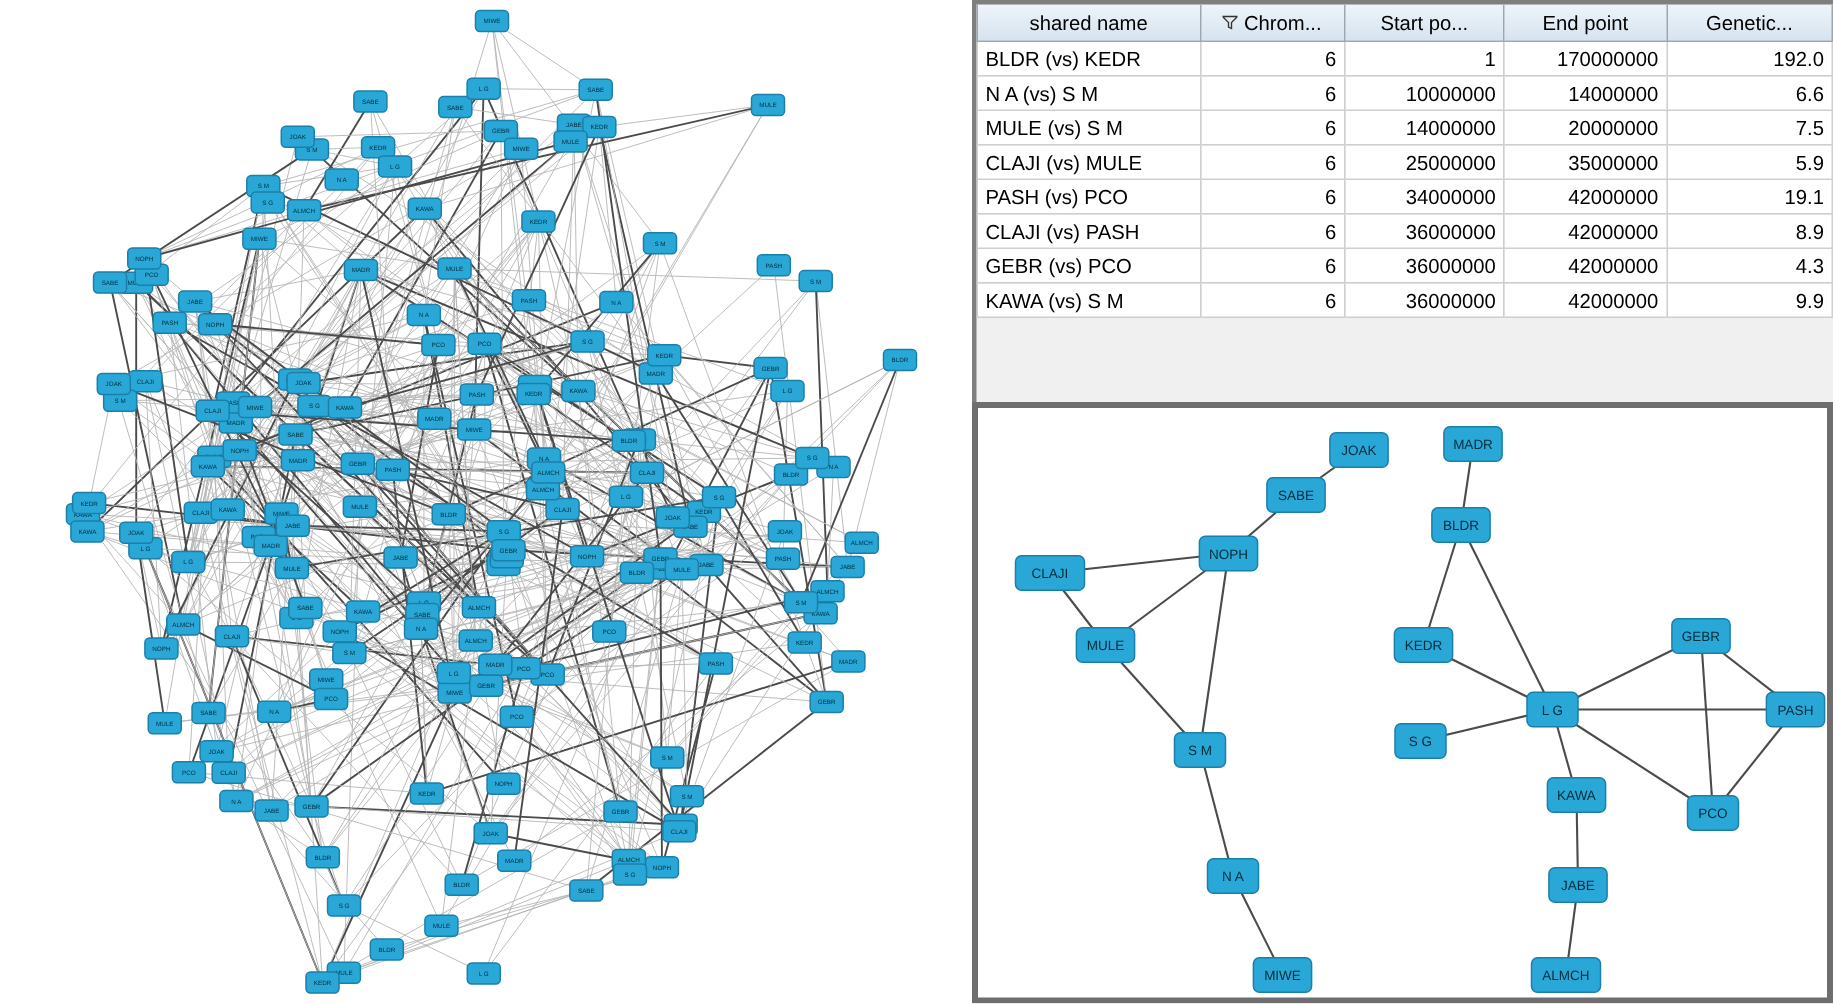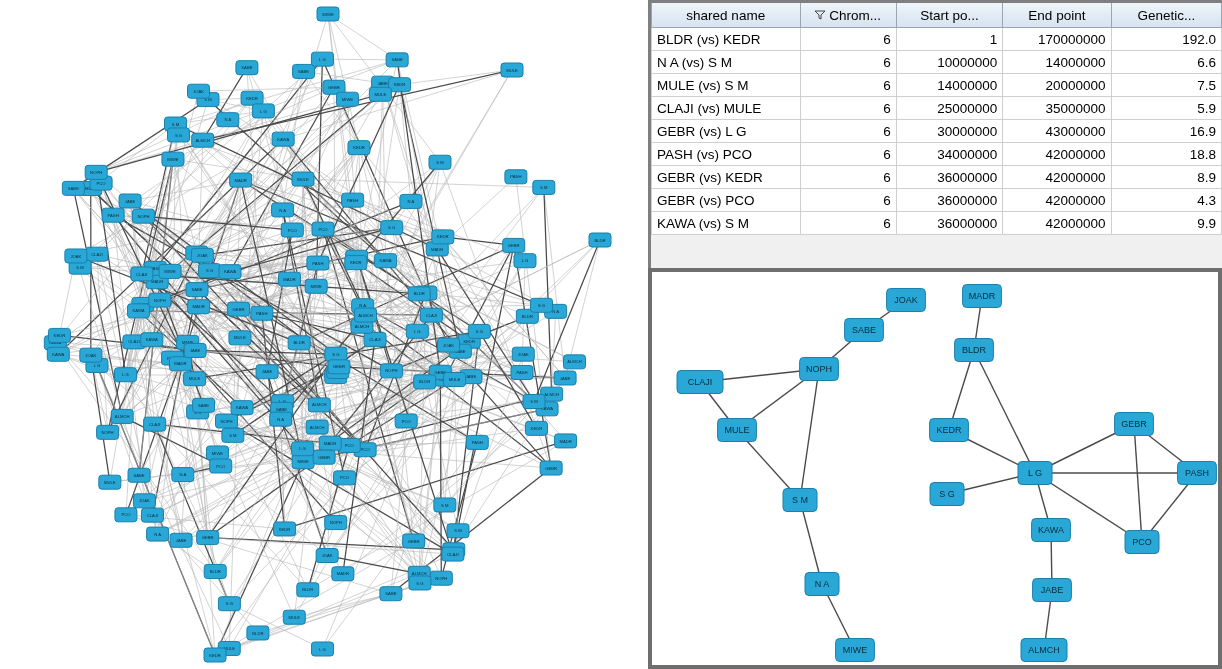--- a/index.html
+++ b/index.html
@@ -1529,35 +1529,28 @@
             <td class="num">7.5</td>
           </tr>
           <tr>
             <td class="txt">CLAJI (vs) MULE</td>
             <td class="num">6</td>
             <td class="num">25000000</td>
             <td class="num">35000000</td>
             <td class="num">5.9</td>
           </tr>
           <tr>
-            <td class="txt">GEBR (vs) L G</td>
-            <td class="num">6</td>
-            <td class="num">30000000</td>
-            <td class="num">43000000</td>
-            <td class="num">16.9</td>
-          </tr>
-          <tr>
             <td class="txt">PASH (vs) PCO</td>
             <td class="num">6</td>
             <td class="num">34000000</td>
             <td class="num">42000000</td>
-            <td class="num">18.8</td>
+            <td class="num">19.1</td>
           </tr>
           <tr>
-            <td class="txt">GEBR (vs) KEDR</td>
+            <td class="txt">CLAJI (vs) PASH</td>
             <td class="num">6</td>
             <td class="num">36000000</td>
             <td class="num">42000000</td>
             <td class="num">8.9</td>
           </tr>
           <tr>
             <td class="txt">GEBR (vs) PCO</td>
             <td class="num">6</td>
             <td class="num">36000000</td>
             <td class="num">42000000</td>

